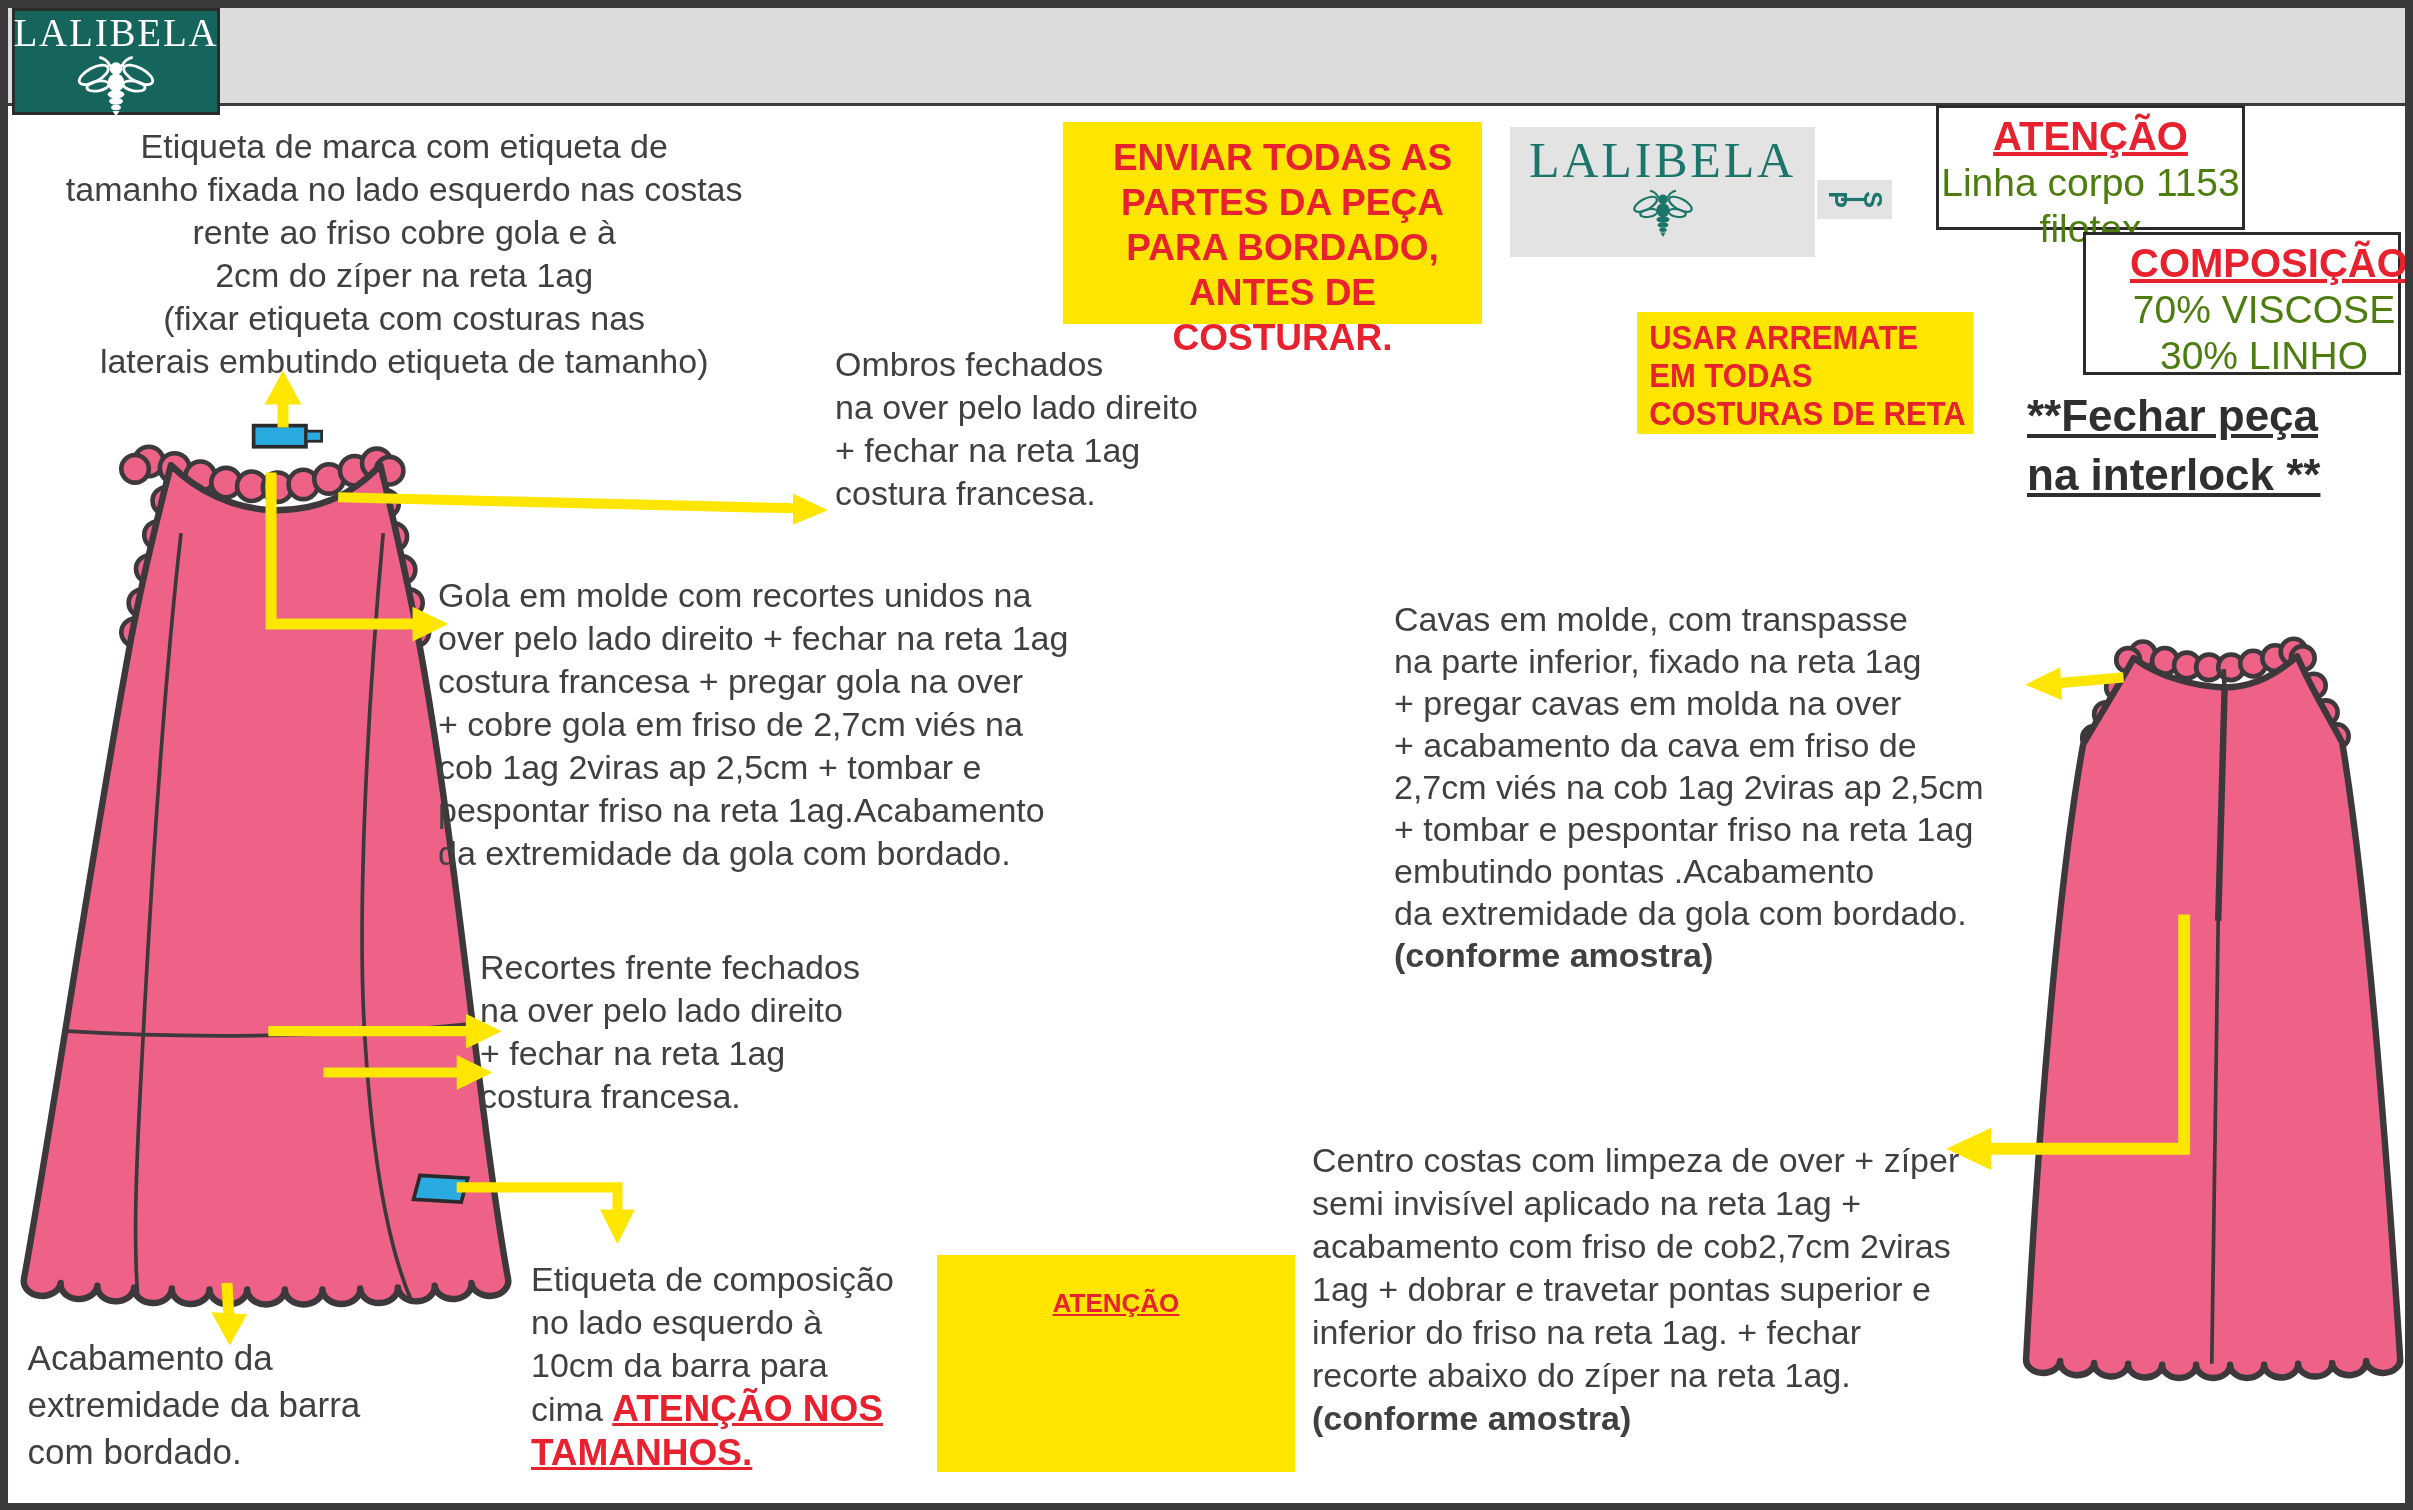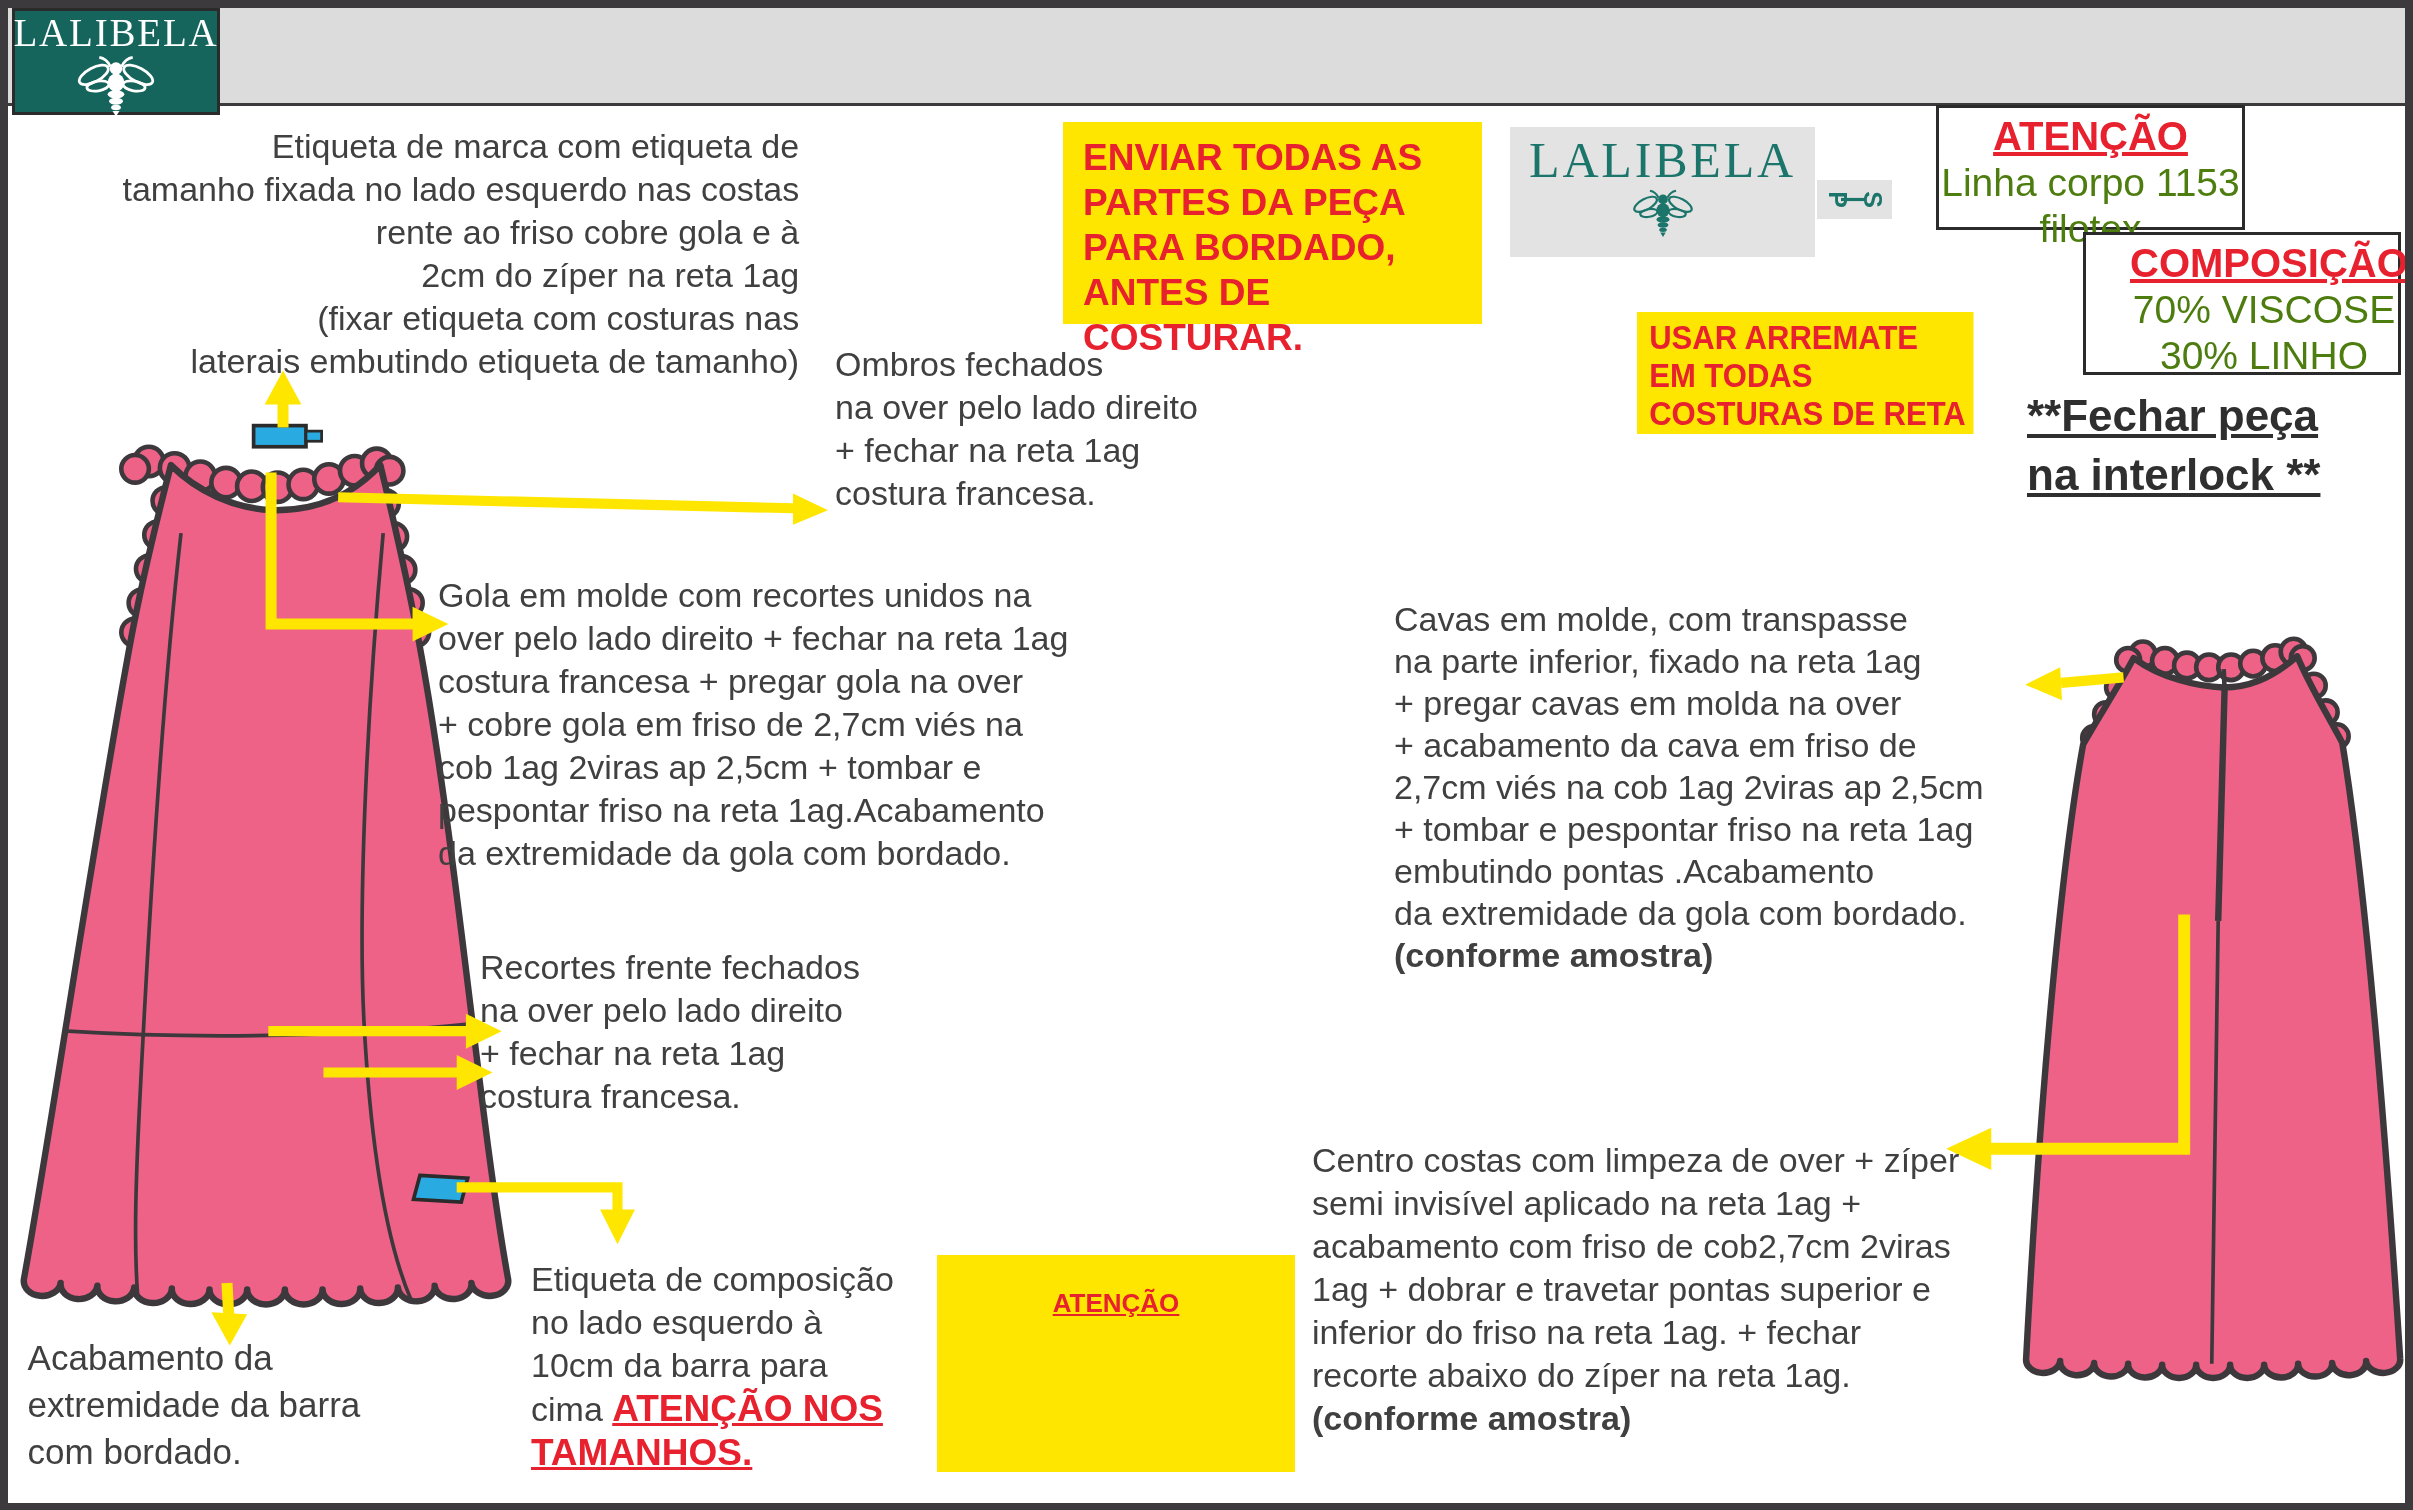--- a/index.html
+++ b/index.html
@@ -13,26 +13,26 @@
             border:3.7px solid #2b2b2b;box-sizing:border-box;z-index:7;
             display:flex;flex-direction:column;align-items:center;}
   .logo-text{font-family:"Liberation Serif", serif;color:#ffffff;font-size:39px;letter-spacing:1.8px;
              line-height:1.05;margin-top:1.8px;}
   .title-wrap{position:absolute;left:239px;right:27.6px;top:0;height:103px;display:flex;
               align-items:center;justify-content:center;}
   .title{font-size:85px;font-weight:bold;color:#454545;white-space:nowrap;
          transform:scaleX(0.60);transform-origin:50% 50%;letter-spacing:0px;}
   
   .note{position:absolute;font-size:34px;line-height:43px;white-space:pre-line;color:#404040;z-index:20;}
-  .center{text-align:right;}
+  .center{text-align:center;}
   .blockbold{display:block;font-weight:bold;}
   
   .ybox{position:absolute;background:#ffe600;color:#e8212e;font-weight:bold;white-space:pre-line;z-index:18;}
   .ybox-enviar{left:1063px;top:122px;width:419px;height:202px;font-size:37px;line-height:45px;
-               padding:13px 0 0 20px;box-sizing:border-box;}
+               padding:13px 0 0 20px;box-sizing:border-box;text-align:center;}
   .ybox-usar{left:1637px;top:312px;width:358px;height:122px;font-size:33px;line-height:38px;
              padding:7.4px 0 0 13px;box-sizing:border-box;transform:scaleX(0.94);transform-origin:left top;}
   .ybox-ziper{left:937px;top:1255px;width:358px;height:217px;font-size:26px;line-height:30px;
               text-align:center;padding-top:2.8px;box-sizing:border-box;}
   .ybox-ziper .t{text-decoration:underline;}
   
   .ibox{position:absolute;background:#ffffff;border:3.7px solid #2b2b2b;box-sizing:border-box;
         text-align:center;z-index:18;}
   .ibox .t{color:#e8212e;font-weight:bold;text-decoration:underline;font-size:40px;line-height:48px;}
   .ibox .b{color:#4d7c0f;font-size:39px;line-height:46px;white-space:pre-line;}

